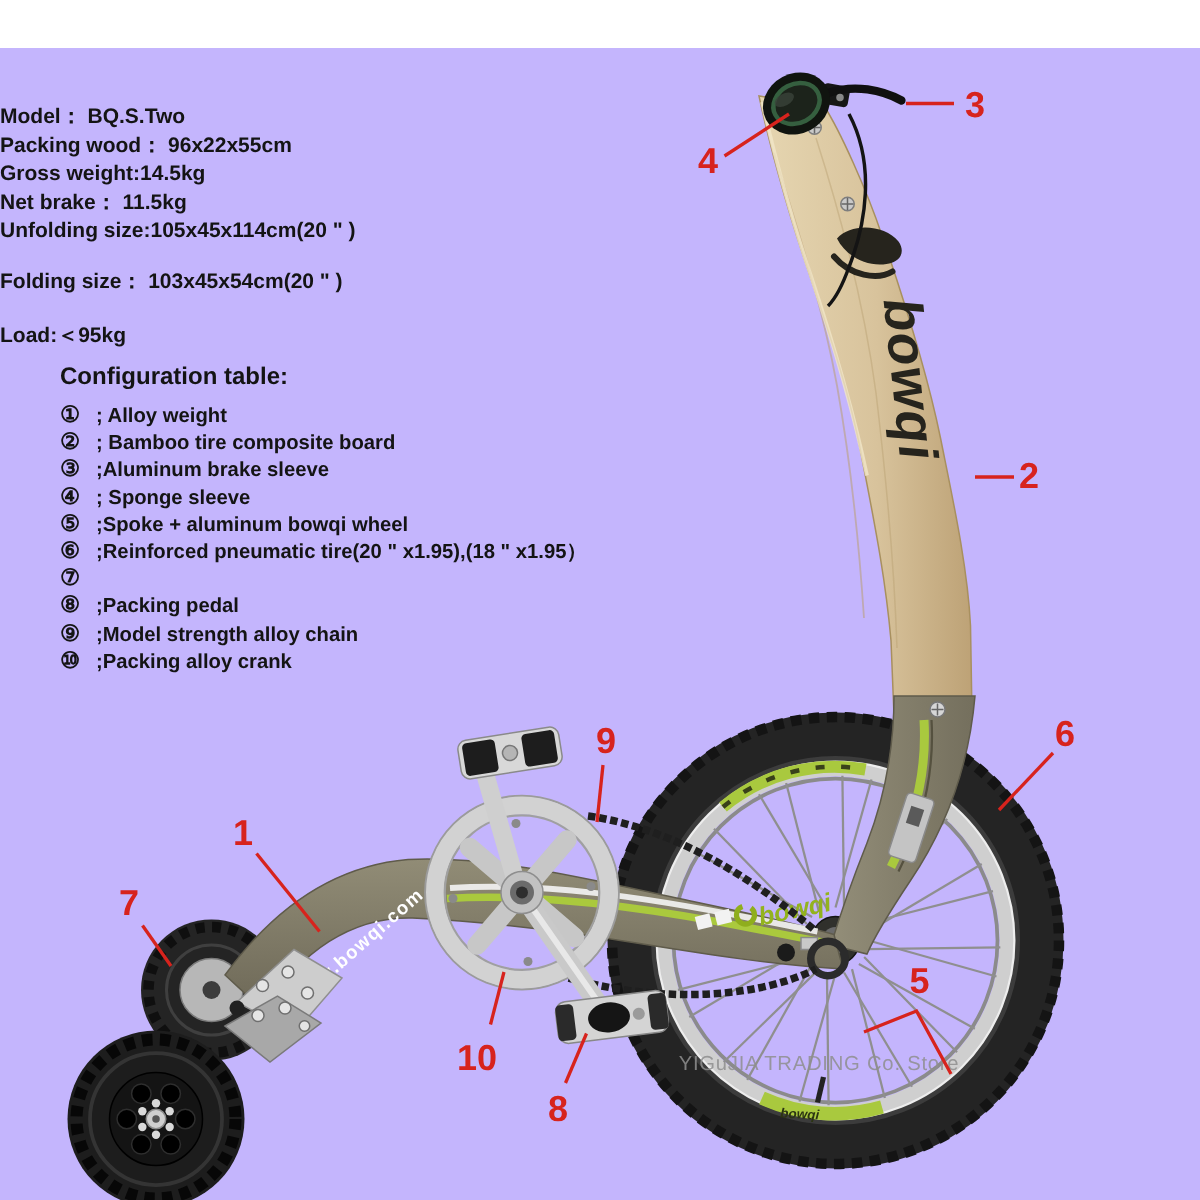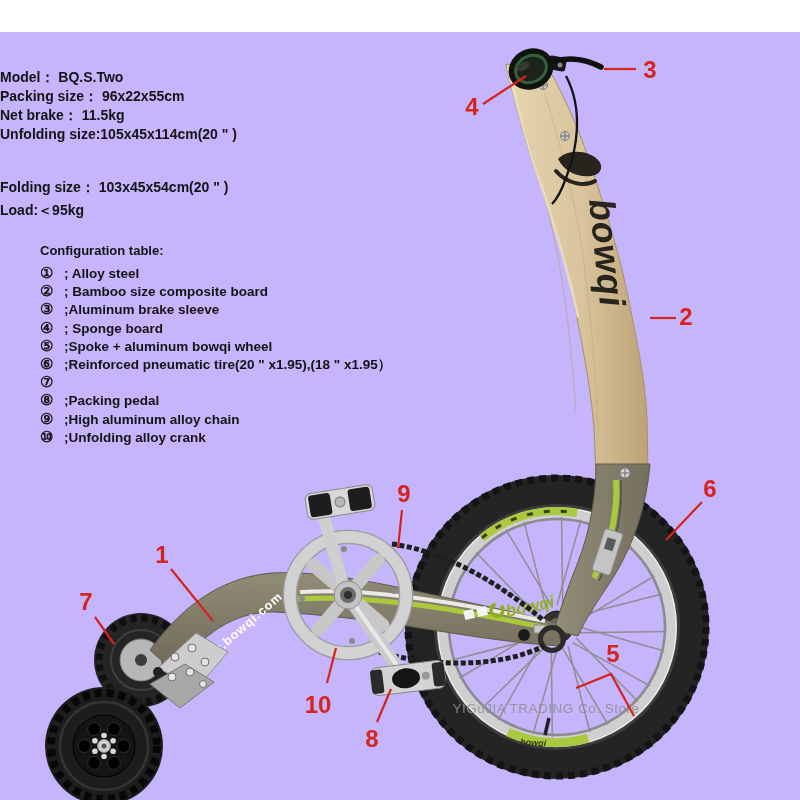--- a/index.html
+++ b/index.html
@@ -1,87 +1,88 @@
 <!DOCTYPE html>
 <html><head>
 <meta charset="utf-8">
 <style>
   html,body{margin:0;padding:0;background:#fff;}
   .canvas{position:relative;width:800px;height:800px;background:#c4b5fd;overflow:hidden;
           font-family:"Liberation Sans",sans-serif;color:#141414;margin-top:32px;}
   .specs{position:absolute;left:0;font-size:14px;font-weight:600;line-height:19px;white-space:nowrap;}
   #specs-main{top:36px;}
   #spec-folding{top:146px;}
-  #spec-load{top:169px;}
+  #spec-load{top:182px;}
   #config{position:absolute;left:40px;top:211px;font-size:13.5px;font-weight:600;white-space:nowrap;}
-  #config .cfg-title{font-size:13px;margin-bottom:6px;}
+  #config .cfg-title{font-size:16px;margin-bottom:6px;}
   .cfg-item{display:flex;align-items:baseline;height:18.2px;}
   .cnum{font-size:15px;width:24px;flex:0 0 24px;}
   .ctext{font-size:13.5px;}
   svg.scene{position:absolute;left:0;top:0;}
   .callout path, .callout line{stroke:#d7231d;stroke-width:2.2;fill:none;}
   .callout text{fill:#d7231d;font-size:24px;font-weight:bold;text-anchor:middle;
                 font-family:"Liberation Sans",sans-serif;}
   #spokes-big line{stroke:#8f8f8f;stroke-width:1.5;}
   .wm{fill:#8f8f8f;opacity:.85;font-size:13.5px;letter-spacing:.5px;}
 </style>
 </head>
 <body>
 
 <div class="canvas">
 
   <div class="specs" id="specs-main">
     <div>Model： BQ.S.Two</div>
-    <div>Packing size： 96x22x55cm</div>
+    <div>Packing wood： 96x22x55cm</div>
+    <div>Gross weight:14.5kg</div>
     <div>Net brake： 11.5kg</div>
     <div>Unfolding size:105x45x114cm(20 " )</div>
   </div>
   <div class="specs" id="spec-folding">Folding size： 103x45x54cm(20 " )</div>
   <div class="specs" id="spec-load">Load:＜95kg</div>
 
   <div id="config">
     <div class="cfg-title">Configuration table:</div>
     <div class="cfg-item">
         <span class="cnum">①</span>
-        <span class="ctext">; Alloy steel</span>
+        <span class="ctext">; Alloy weight</span>
       </div>
     <div class="cfg-item">
         <span class="cnum">②</span>
-        <span class="ctext">; Bamboo size composite board</span>
+        <span class="ctext">; Bamboo tire composite board</span>
       </div>
     <div class="cfg-item">
         <span class="cnum">③</span>
         <span class="ctext">;Aluminum brake sleeve</span>
       </div>
     <div class="cfg-item">
         <span class="cnum">④</span>
-        <span class="ctext">; Sponge board</span>
+        <span class="ctext">; Sponge sleeve</span>
       </div>
     <div class="cfg-item">
         <span class="cnum">⑤</span>
         <span class="ctext">;Spoke + aluminum bowqi wheel</span>
       </div>
     <div class="cfg-item">
         <span class="cnum">⑥</span>
         <span class="ctext">;Reinforced pneumatic tire(20 " x1.95),(18 " x1.95）</span>
       </div>
     <div class="cfg-item">
         <span class="cnum">⑦</span>
       </div>
     <div class="cfg-item">
         <span class="cnum">⑧</span>
         <span class="ctext">;Packing pedal</span>
       </div>
     <div class="cfg-item">
         <span class="cnum">⑨</span>
-        <span class="ctext">;High aluminum alloy chain</span>
+        <span class="ctext">;Model strength alloy chain</span>
       </div>
     <div class="cfg-item">
         <span class="cnum">⑩</span>
-        <span class="ctext">;Unfolding alloy crank</span>
+        <span class="ctext">;Packing alloy crank</span>
       </div>
   </div>
 
   <svg class="scene" width="800" height="800" viewBox="0 0 800 800">
     <defs>
       <linearGradient id="woodg" x1="0" y1="0" x2="1" y2="0">
         <stop offset="0" stop-color="#e6d6b1"></stop>
           <stop offset=".55" stop-color="#d8c39c"></stop>
           <stop offset="1" stop-color="#bda276"></stop>
       </linearGradient>

